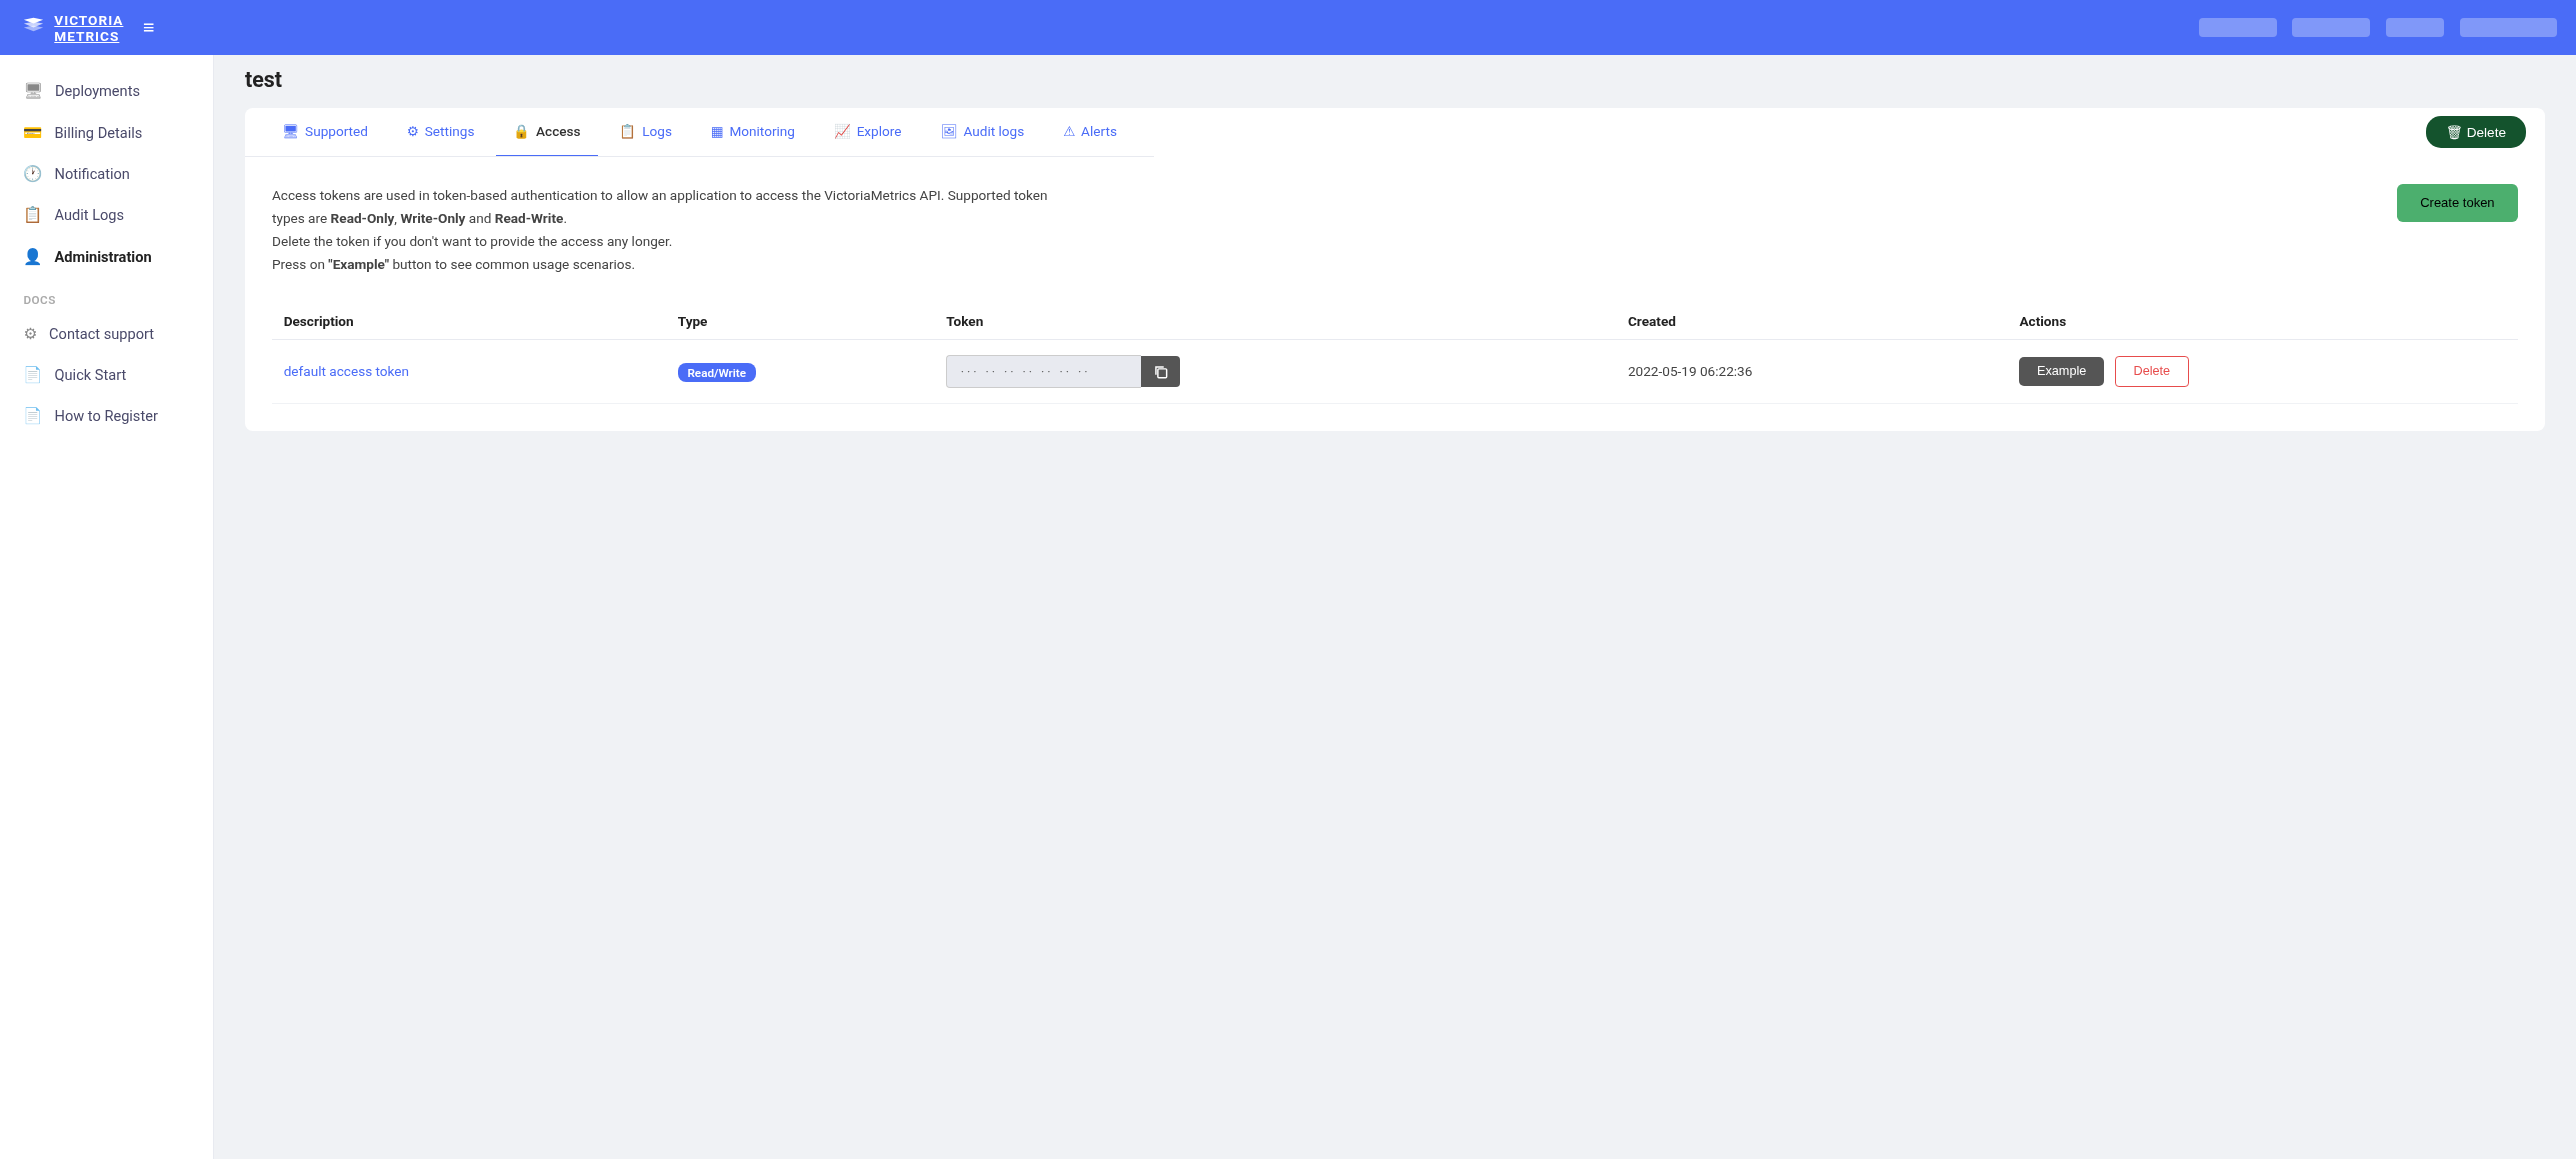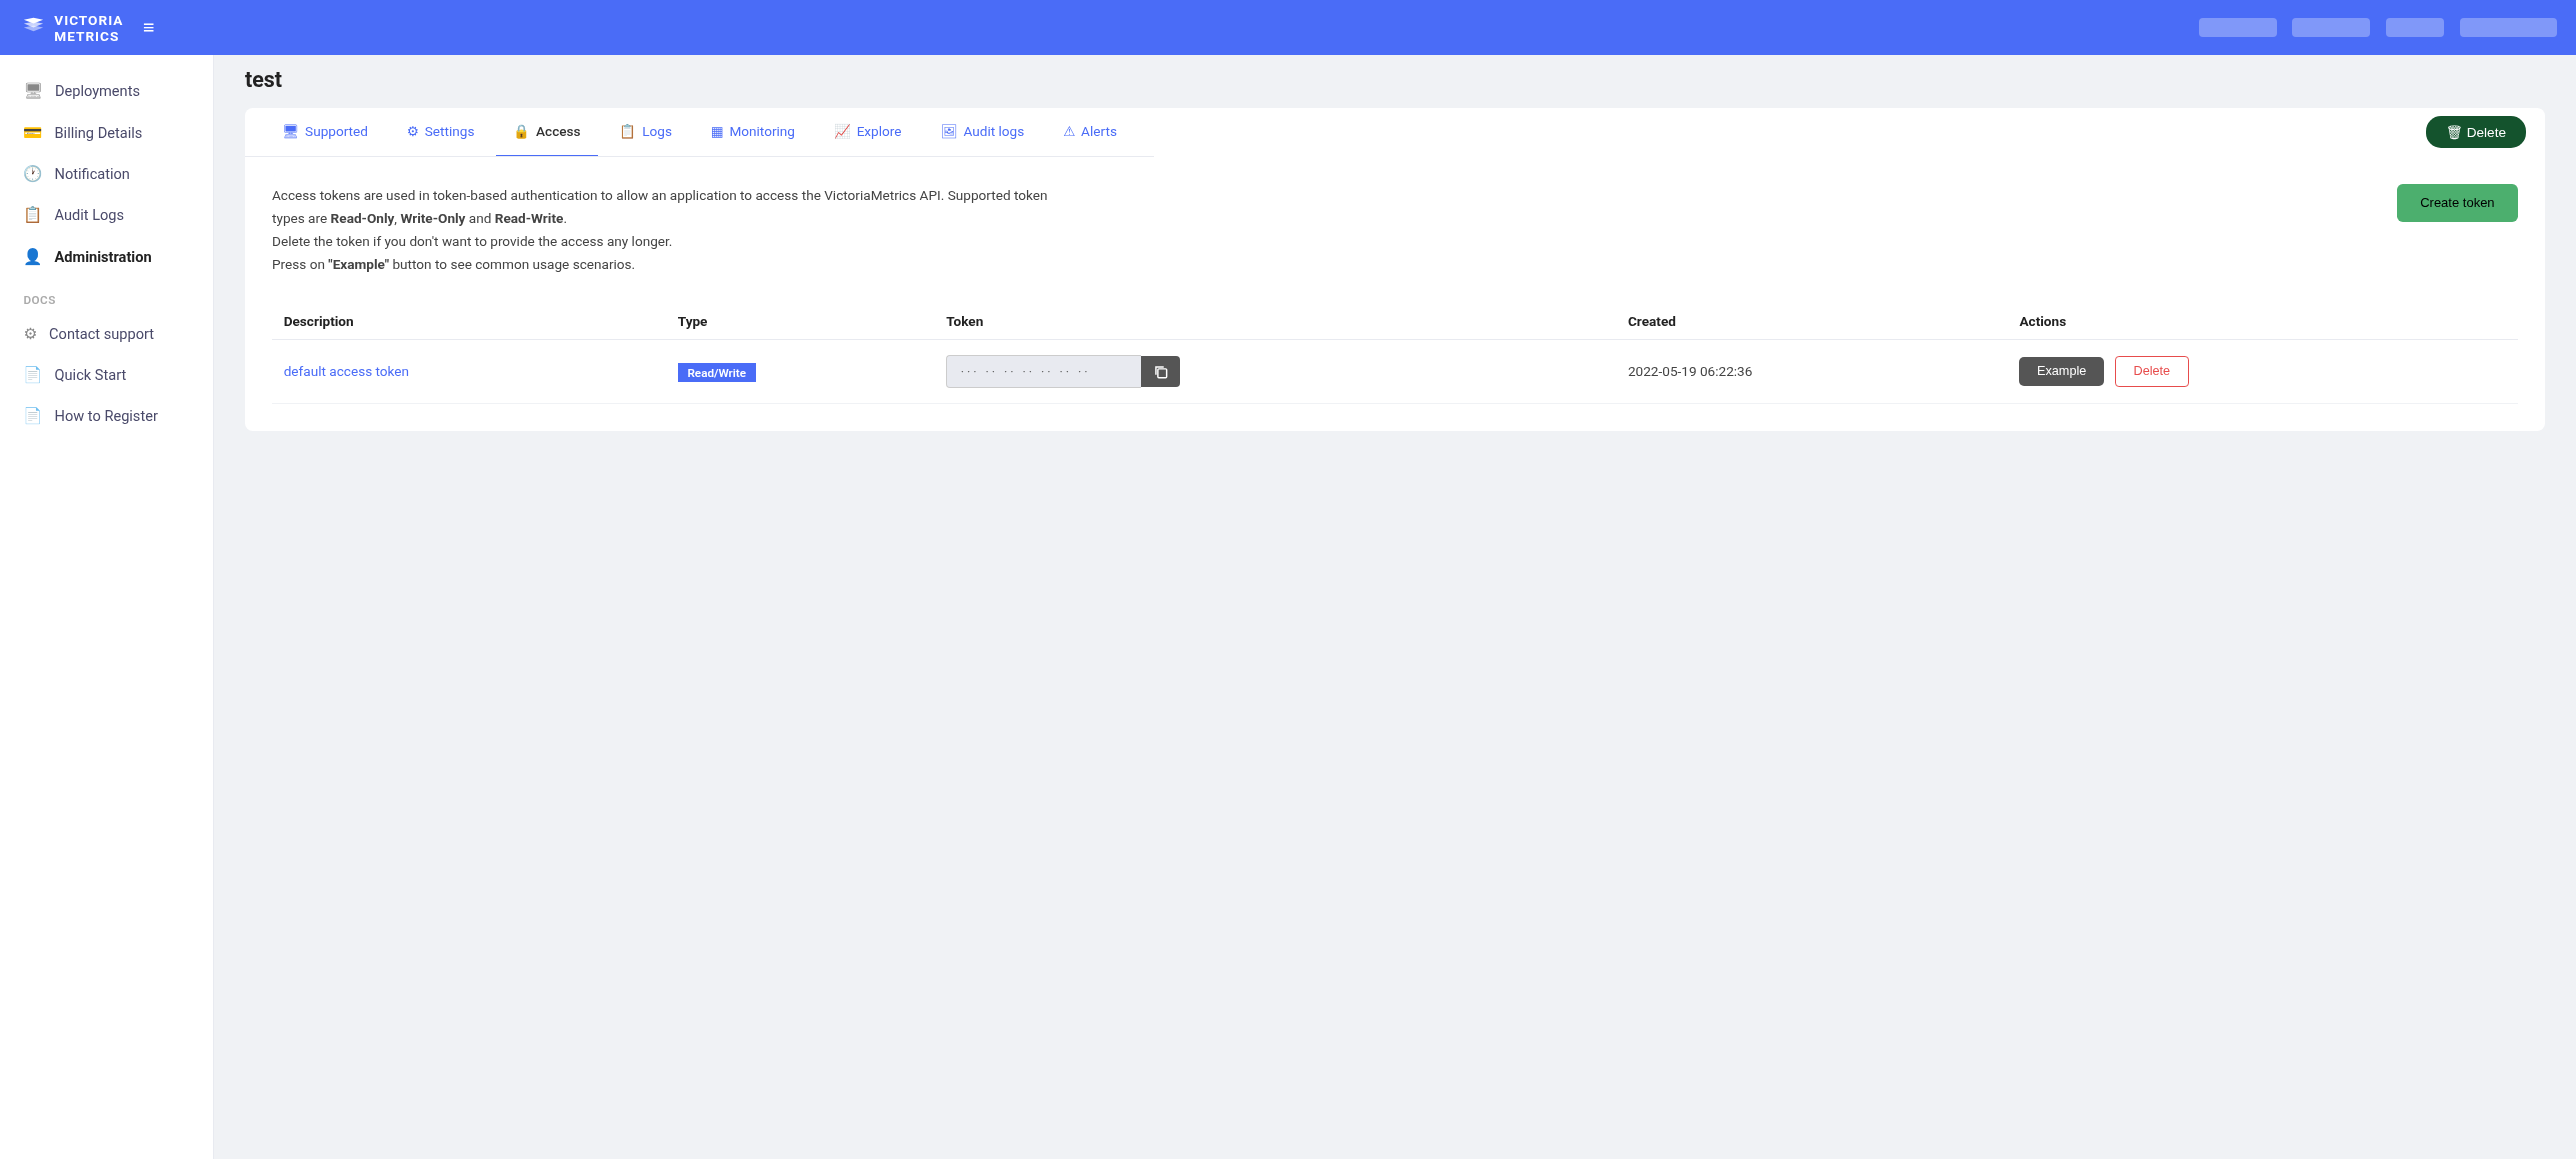--- a/index.html
+++ b/index.html
@@ -11,21 +11,21 @@
       height: 55px;
       display: flex;
       align-items: center;
       padding: 0 19.5px;
       flex-shrink: 0;
       justify-content: space-between;
     }
     .navbar-left { display: flex; align-items: center; gap: 19.5px; }
     .navbar-logo { display: flex; align-items: center; gap: 7.8px; }
     .logo-icon { color: white; font-size: 21.4px; }
-    .logo-text { color: white; font-weight: 700; font-size: 13.6px; letter-spacing: 1px; }
+    .logo-text { color: white; font-weight: 700; font-size: 13.6px; letter-spacing: 1px; text-decoration: underline; }
     .hamburger { color: white; font-size: 19.5px; cursor: pointer; }
     .navbar-right { display: flex; align-items: center; gap: 15.6px; }
     .nav-placeholder { background: rgba(255,255,255,0.3); border-radius: 3.9px; height: 19.5px; width: 78px; }
     .nav-placeholder2 { background: rgba(255,255,255,0.3); border-radius: 3.9px; height: 19.5px; width: 58px; }
     .nav-placeholder3 { background: rgba(255,255,255,0.3); border-radius: 3.9px; height: 19.5px; width: 97px; }
 
     
     .main-layout { display: flex; flex: 1; overflow: hidden; }
 
     
@@ -161,21 +161,21 @@
       font-size: 13.6px;
       color: #444;
       border-bottom: 1px solid #f0f2f5;
       vertical-align: middle;
     }
     .token-link { color: #4a6cf7; text-decoration: none; }
 
     .badge-readwrite {
       background: #4a6cf7;
       color: white;
-      border-radius: 0;
+      border-radius: 8px;
       padding: 2.9px 9.7px;
       font-size: 11.7px;
       font-weight: 600;
     }
 
     .token-field {
       display: flex;
       align-items: center;
       gap: 0;
     }

